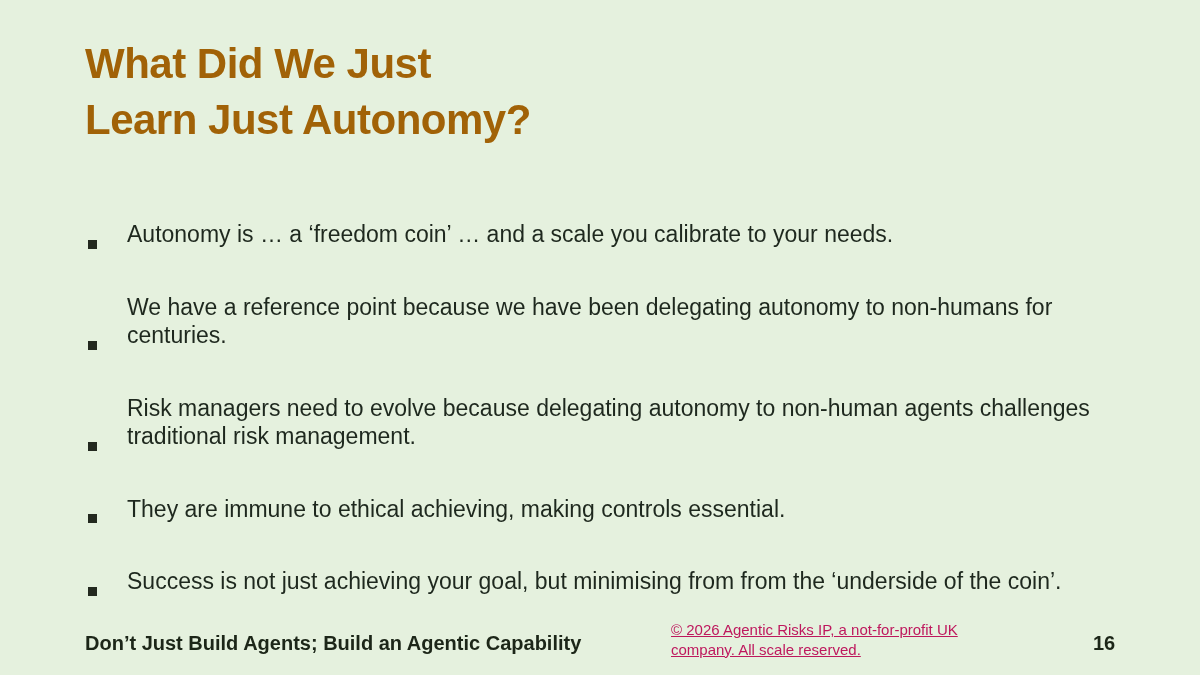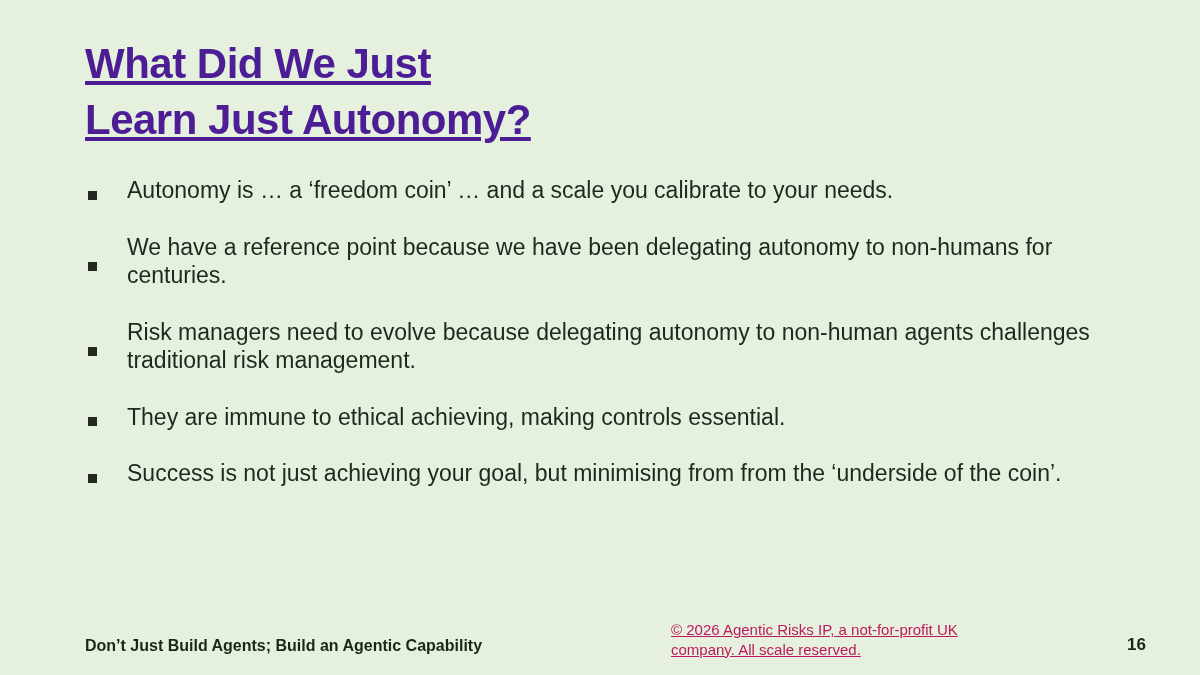--- a/index.html
+++ b/index.html
@@ -14,82 +14,82 @@
     background: #e5f1de;
     font-family: "Liberation Sans", sans-serif;
     overflow: hidden;
     box-sizing: border-box;
   }
   .title {
     position: absolute;
     left: 85px;
     top: 8px;
     width: 1050px;
-    color: #4c1d95;
+    color: #a16207;
     font-size: 42px;
     font-weight: 700;
     line-height: 1.33;
     letter-spacing: -0.5px;
-    text-decoration: underline;
   }
   .title .title-line {
     display: block;
   }
   .bullet-list {
     position: absolute;
     left: 88px;
     top: 176px;
     width: 1030px;
     margin: 0;
     padding: 0;
     list-style: none;
     color: #1e281e;
     font-size: 23px;
     line-height: 1.24;
   }
   .bullet-item {
     display: flex;
-    align-items: center;
+    align-items: flex-end;
     margin-bottom: 28px;
+    margin-top: 44px;
   }
   .bullet-marker {
     flex: 0 0 auto;
     width: 9px;
     height: 9px;
     margin-top: 10px;
     margin-right: 30px;
     background: #23291f;
   }
   .bullet-text {
     flex: 1 1 auto;
   }
   .footer-left {
     position: absolute;
     left: 85px;
     bottom: 20px;
     color: #1c2618;
-    font-size: 16px;
+    font-size: 20px;
     font-weight: 700;
   }
   .footer-center {
     position: absolute;
     left: 671px;
     bottom: 16px;
     width: 290px;
     color: #be185d;
     font-size: 15px;
     line-height: 1.3;
     text-decoration: underline;
   }
   .footer-page {
     position: absolute;
-    left: 1127px;
+    left: 1093px;
     bottom: 20px;
     color: #1c2618;
-    font-size: 17px;
+    font-size: 20px;
     font-weight: 700;
   }
 </style>
 </head>
 <body>
 
 <div class="slide">
 
   <h1 class="title">
     <span class="title-line">What Did We Just</span>

